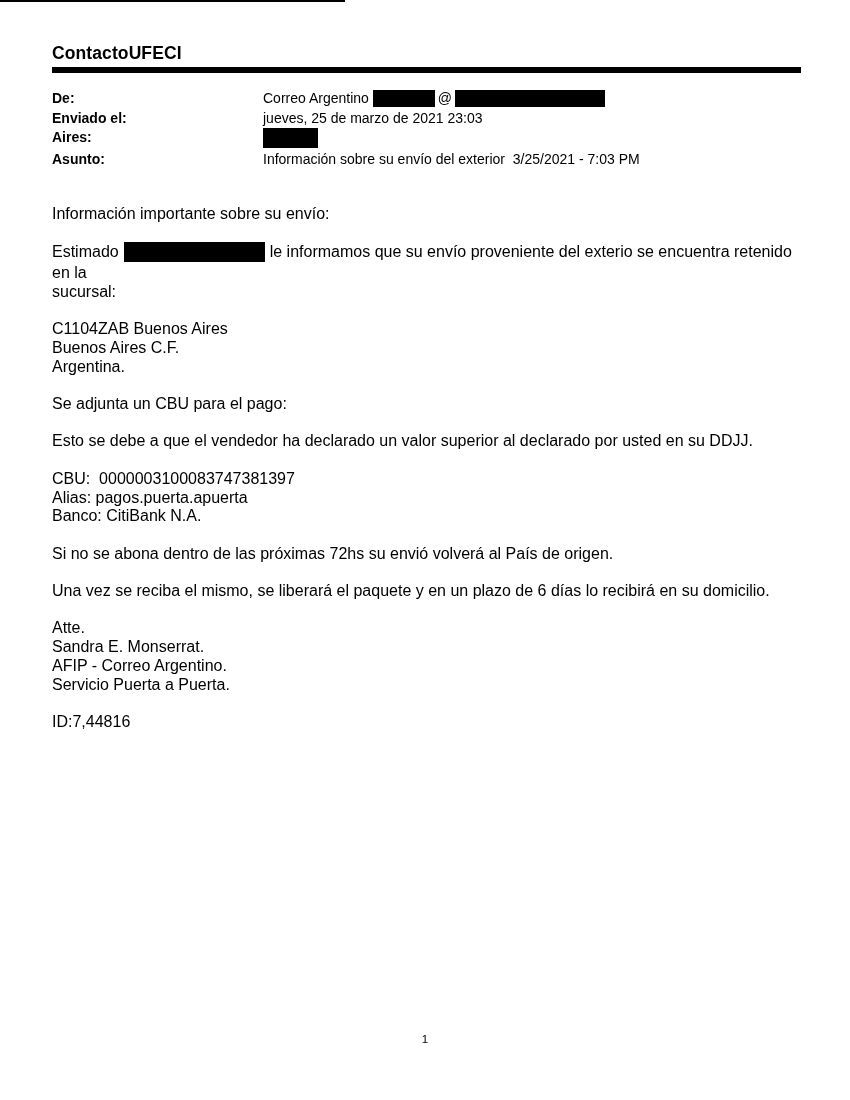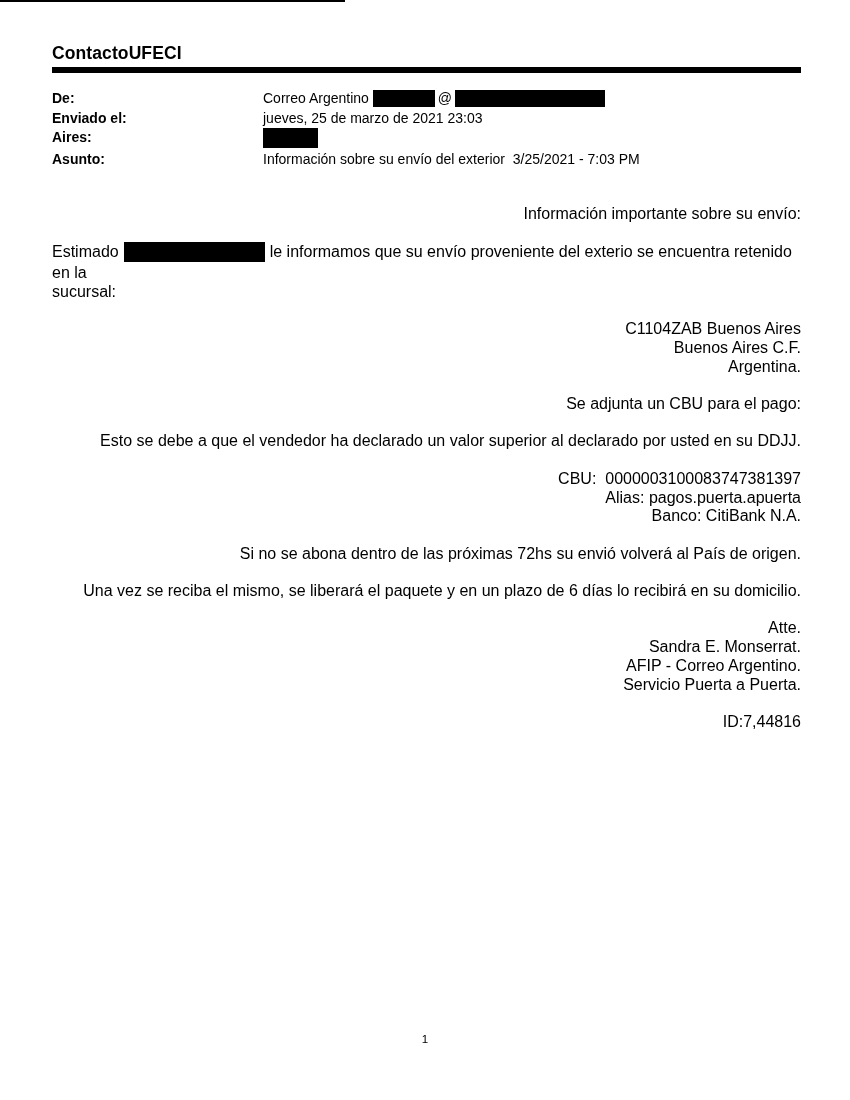--- a/index.html
+++ b/index.html
@@ -48,21 +48,21 @@
   .bar-de2 { width: 150px; height: 17px; margin: 0 0 2px 3px; }
   .bar-para { width: 55px; height: 20px; margin: 0; vertical-align: text-bottom; }
   .bar-estimado { width: 141px; height: 20px; margin: 0 5px 2px 5px; }
   .bodytext { font-size: 16px; }
   .para {
     margin: 18.7px 0 0 0;
     line-height: 18.7px;
     white-space: normal;
   }
   .para.first { margin-top: 36px; }
-  .prewrap { white-space: pre-wrap; text-align: right; }
+  .prewrap { white-space: pre-wrap; }
   .footer-pagenum {
     position: absolute;
     top: 1032px; left: 0; right: 0;
     text-align: center;
     font-size: 11.5px;
     line-height: 14px;
   }
 </style>
 </head>
 <body>

